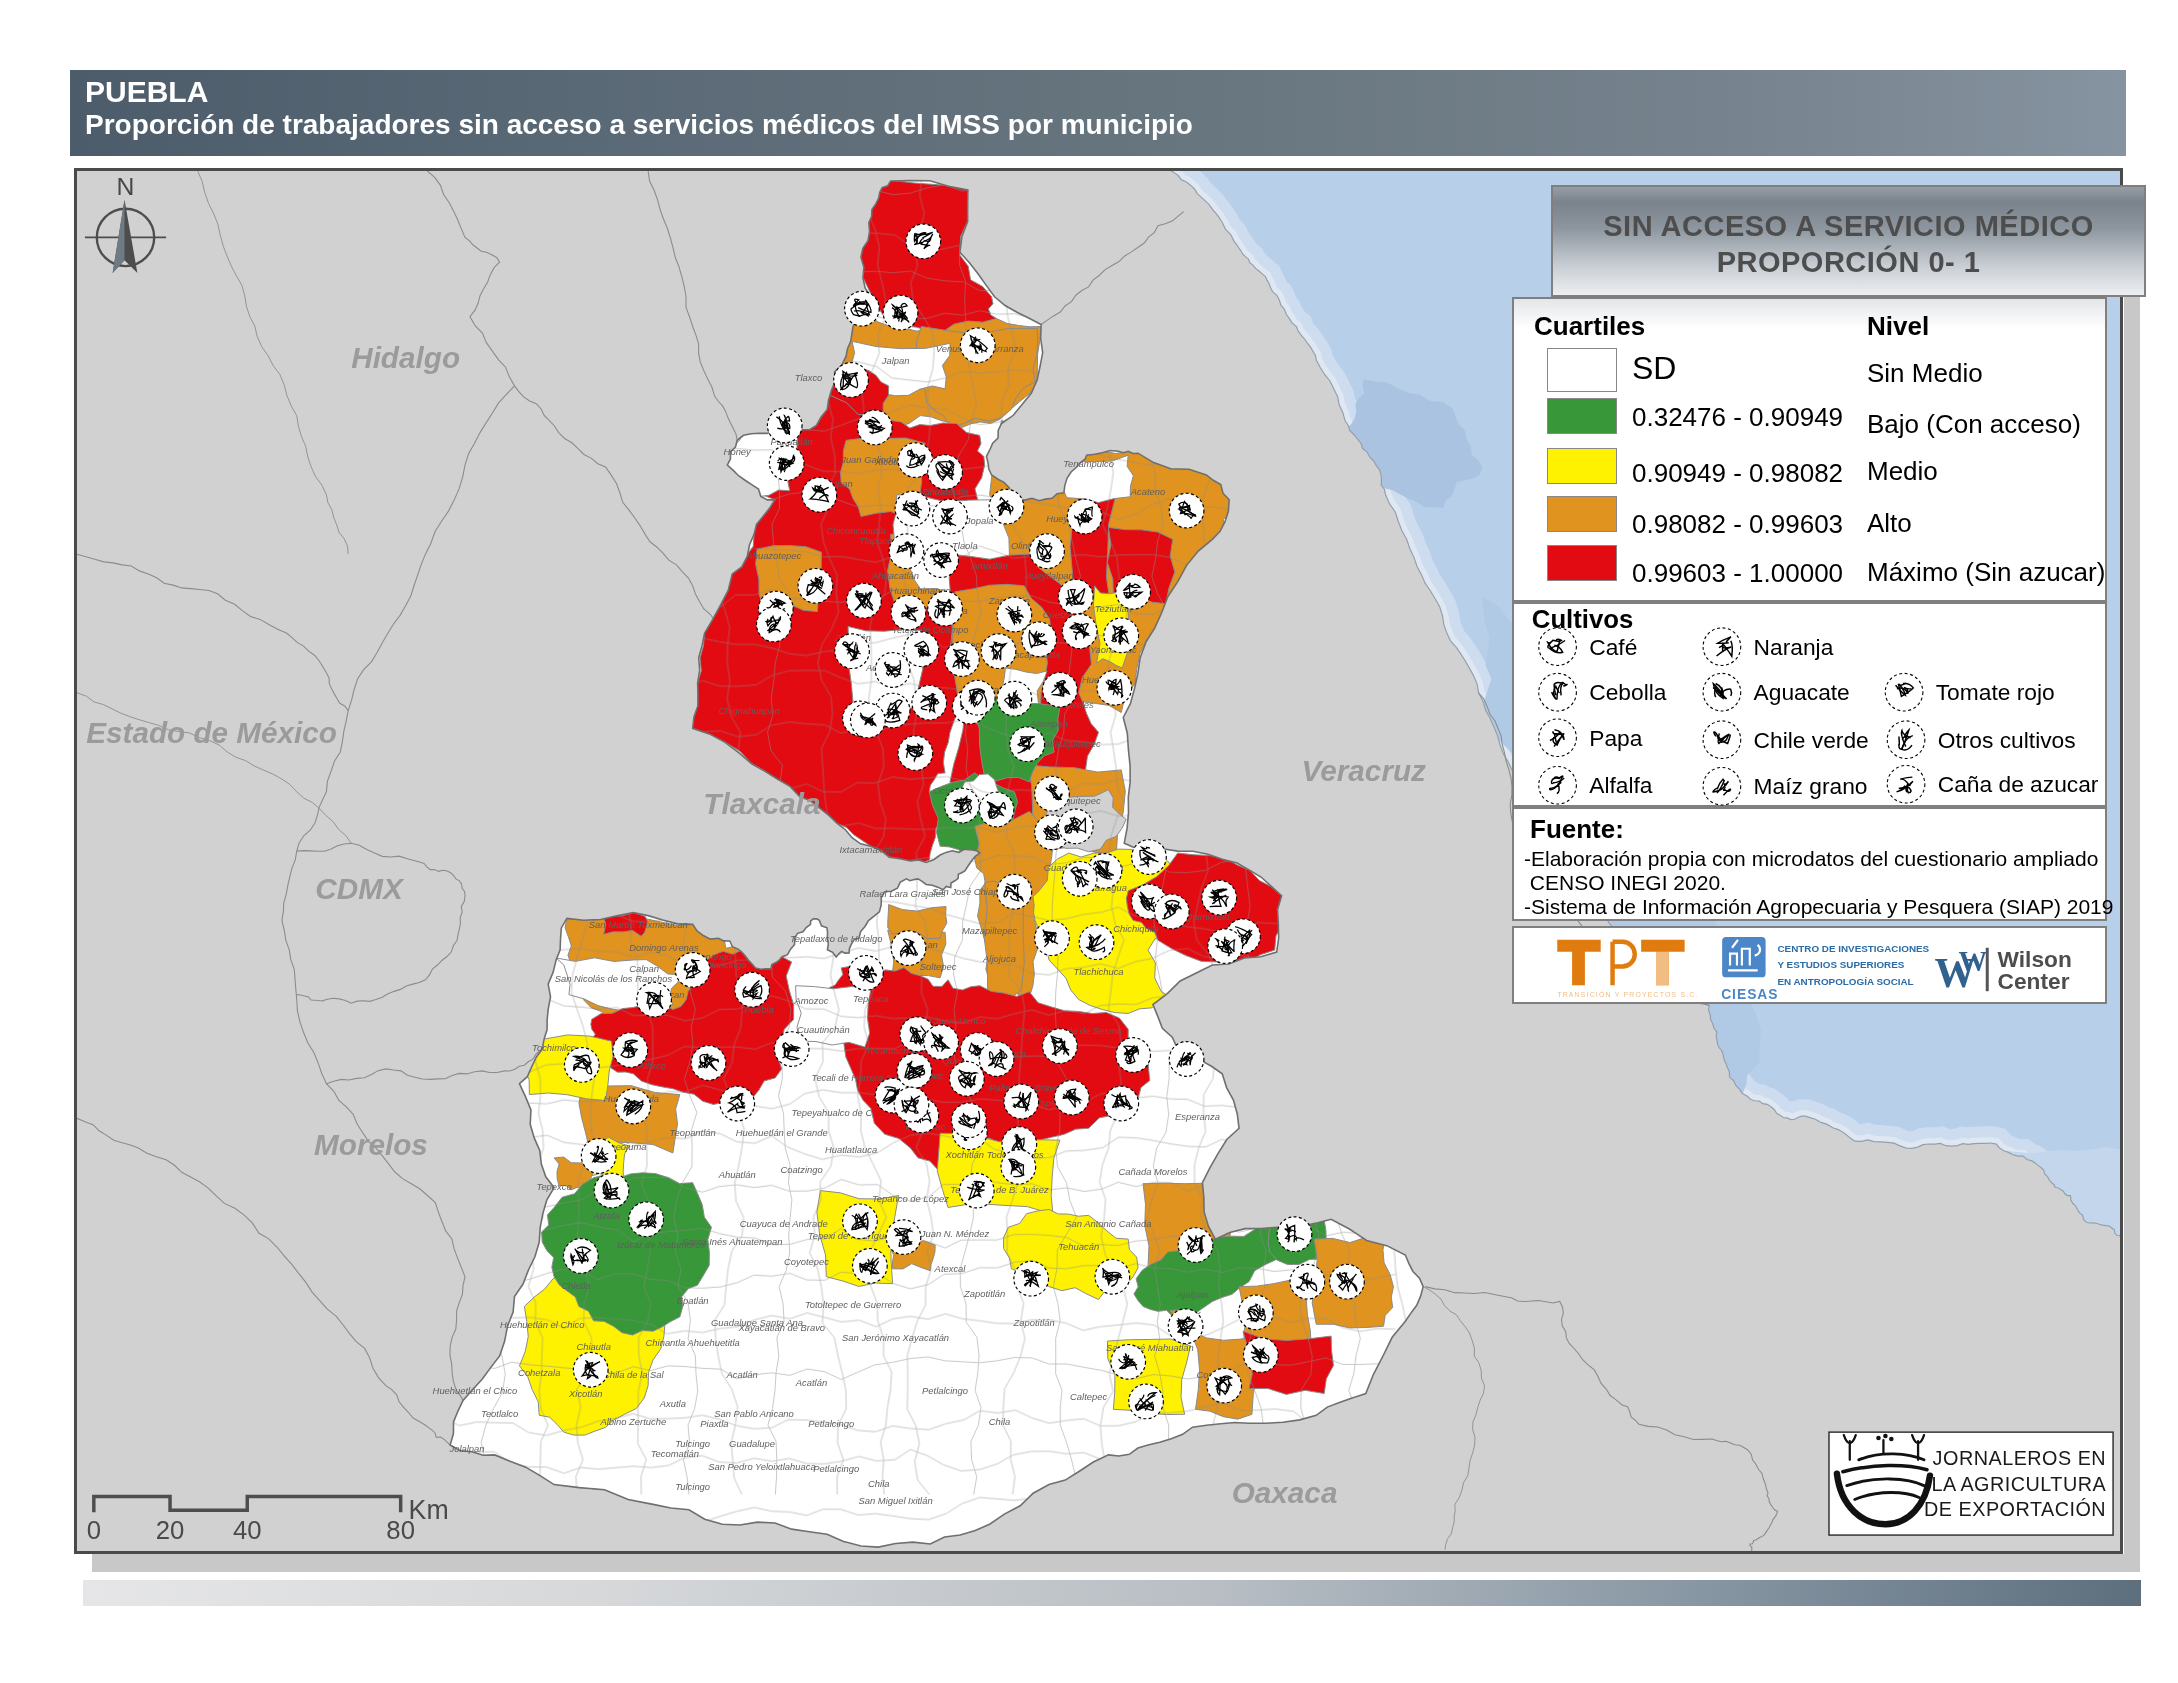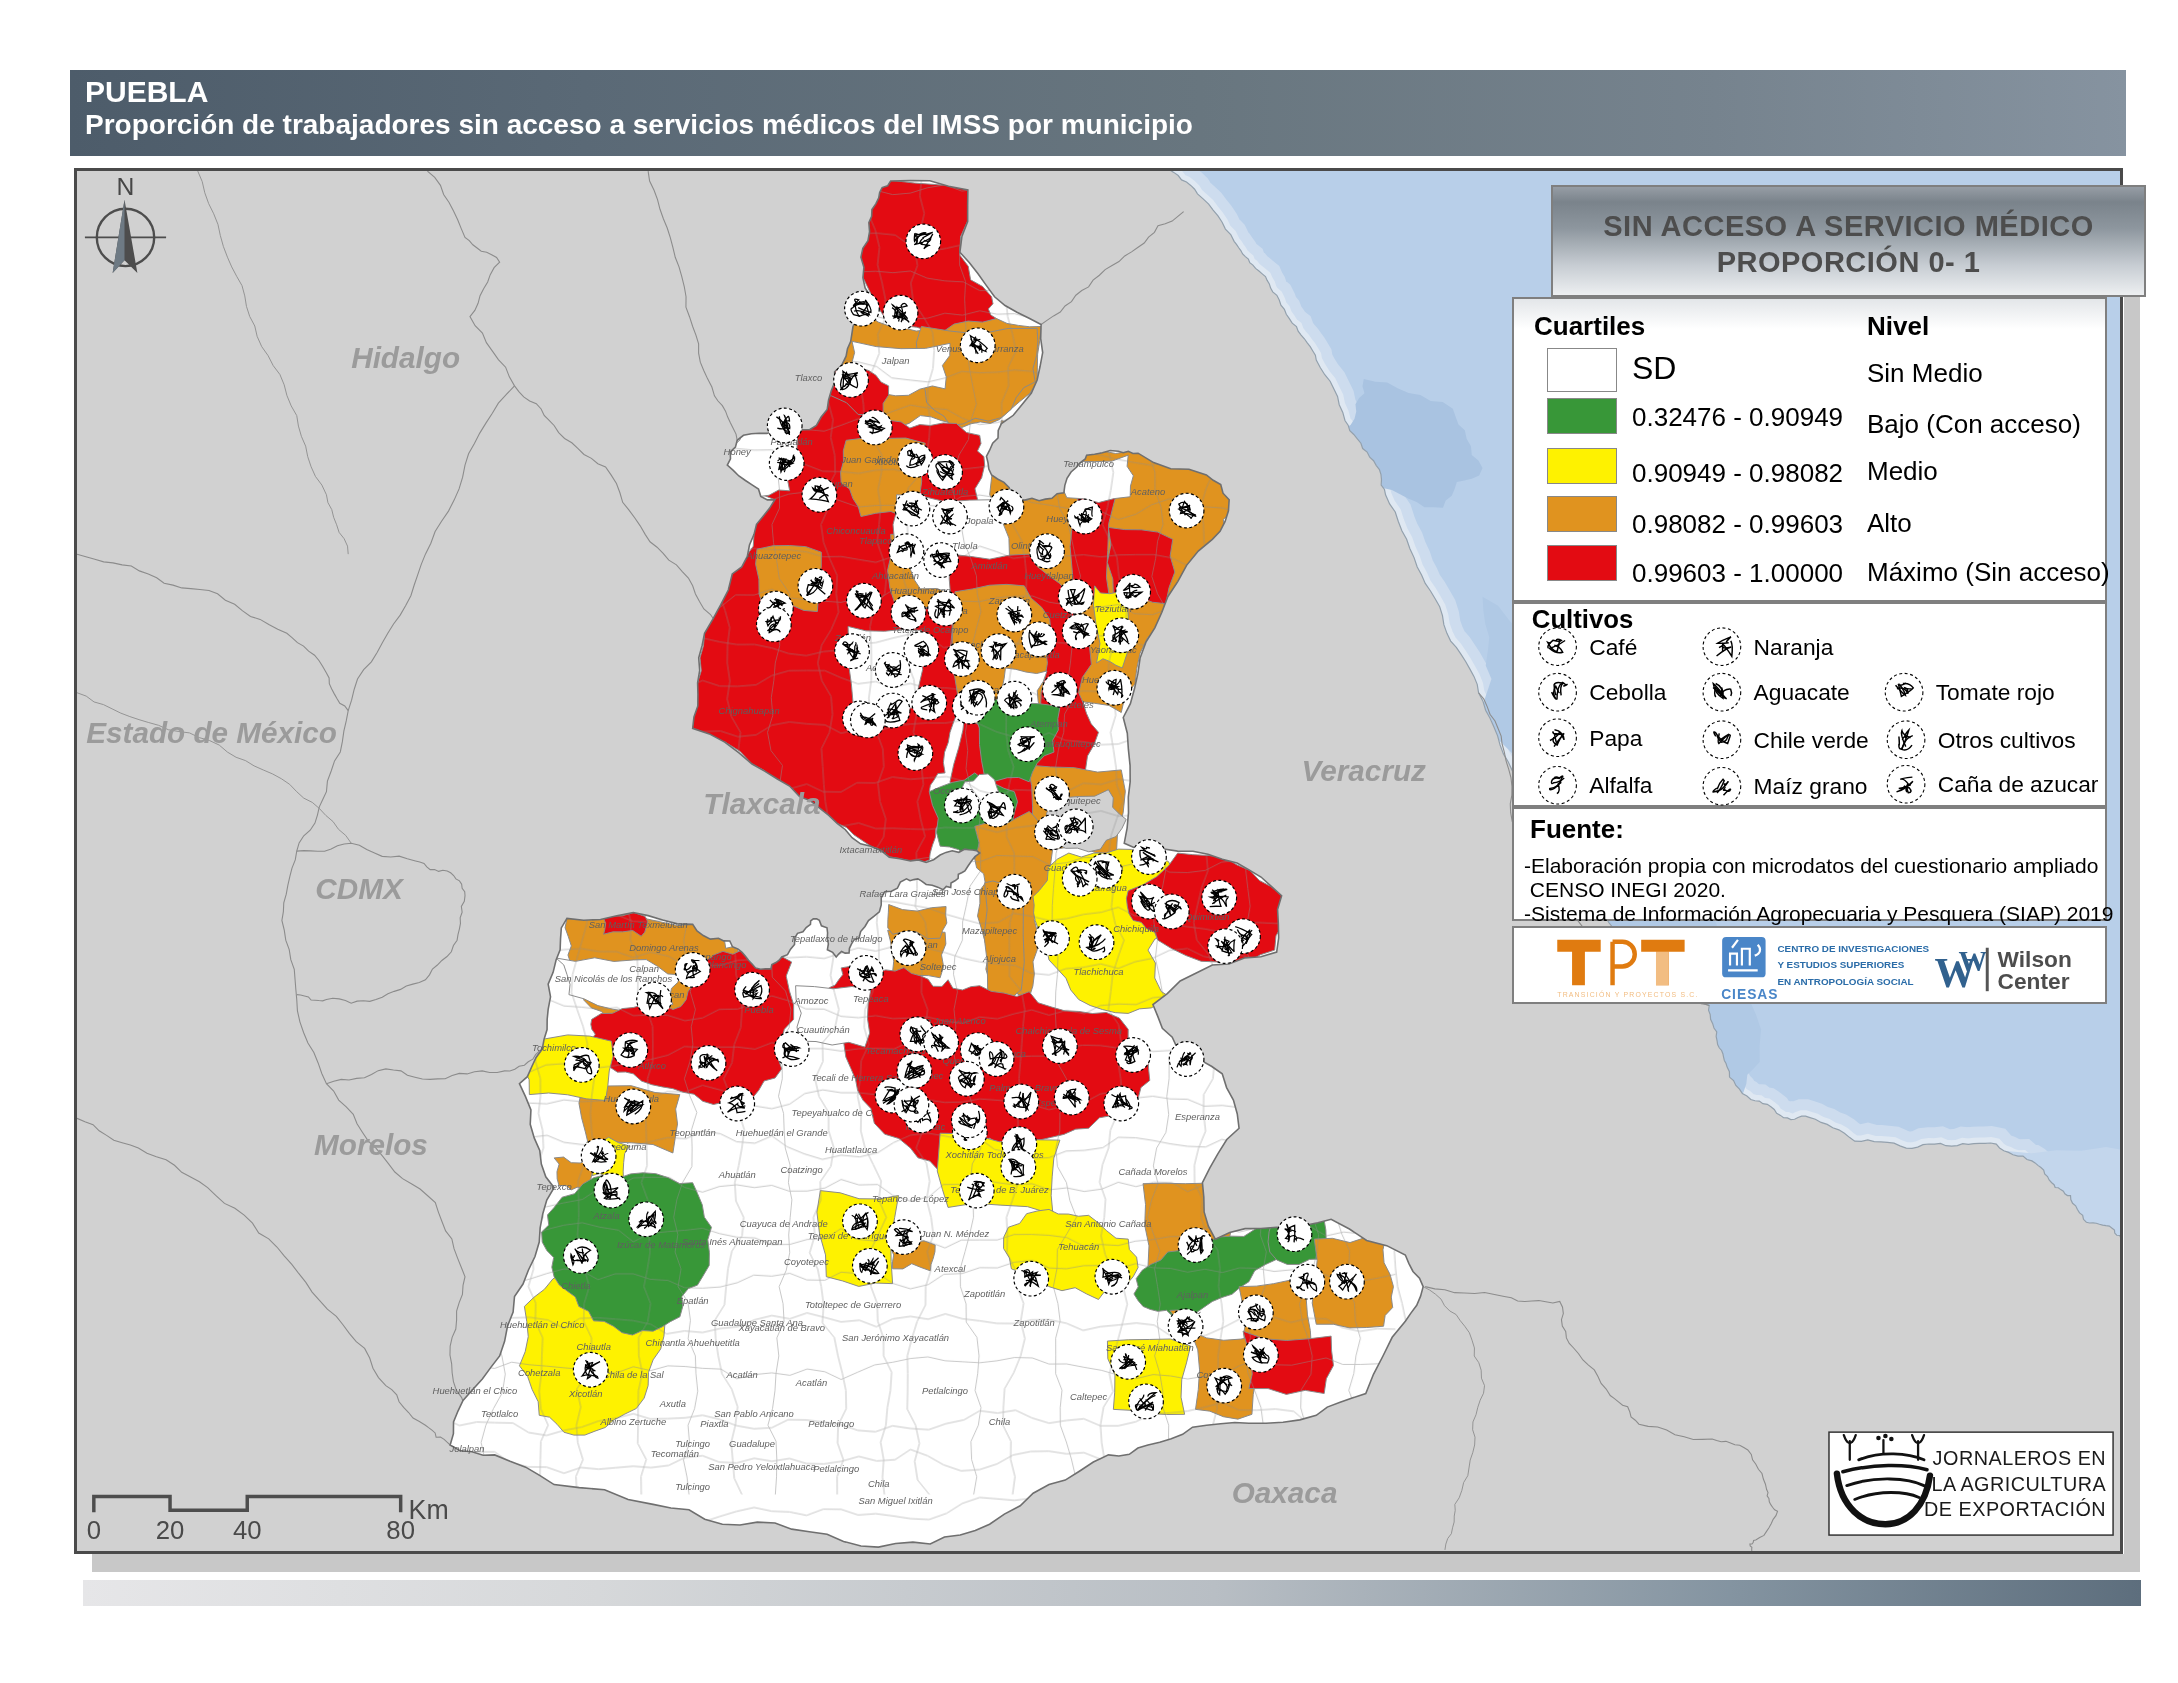--- a/index.html
+++ b/index.html
@@ -1162,21 +1162,21 @@
  <div class="sw" style="left:33px; top:246px; background:#e30b12;"></div>
  <div class="cq" style="left:118px; top:51px; font-size:32px;">SD</div>
  <div class="cq" style="left:118px; top:103px;">0.32476 - 0.90949</div>
  <div class="cq" style="left:118px; top:159px;">0.90949 - 0.98082</div>
  <div class="cq" style="left:118px; top:210px;">0.98082 - 0.99603</div>
  <div class="cq" style="left:118px; top:259px;">0.99603 - 1.00000</div>
  <div class="cq" style="left:353px; top:59px;">Sin Medio</div>
  <div class="cq" style="left:353px; top:110px;">Bajo (Con acceso)</div>
  <div class="cq" style="left:353px; top:157px;">Medio</div>
  <div class="cq" style="left:353px; top:209px;">Alto</div>
- <div class="cq" style="left:353px; top:258px;">Máximo (Sin acceso)</div>
+ <div class="cq" style="left:353px; top:258px;">Máximo (Sin azucar)</div>
 </div>
 <div class="legendbox lg-cult"><svg width="595" height="213" viewBox="0 0 601 215" font-family="Liberation Sans, sans-serif">
       <circle cx="44" cy="43" r="19" fill="#fff" stroke="#000" stroke-width="1.1" stroke-dasharray="3,2.6"></circle>
       <path d="M35.9,38.6 Q37.5,40.5 34.1,38.7 Q38.2,47.0 43.4,48.1 Q45.5,41.7 46.2,35.8" fill="none" stroke="#000" stroke-width="1.5"></path>
       <path d="M42.5,37.0 Q43.2,34.3 47.9,36.8 Q46.2,38.4 39.3,36.6 Q32.8,42.0 34.6,44.5" fill="none" stroke="#000" stroke-width="1.5"></path>
       <path d="M40.7,41.5 Q46.8,43.0 49.2,48.6 Q42.9,50.6 35.9,44.7 Q42.9,42.8 51.6,36.8" fill="none" stroke="#000" stroke-width="1.5"></path>
       <text x="76" y="51" font-size="23" fill="#000">Café</text>
       <circle cx="44" cy="89" r="19" fill="#fff" stroke="#000" stroke-width="1.1" stroke-dasharray="3,2.6"></circle>
       <path d="M45.7,89.0 Q45.7,90.7 42.2,83.0 Q37.7,89.8 42.6,96.0 Q41.4,96.0 38.0,88.9" fill="none" stroke="#000" stroke-width="1.5"></path>
       <path d="M42.3,92.2 Q41.1,89.0 40.5,81.6 Q41.8,78.2 48.2,79.7 Q43.5,83.4 43.4,96.2" fill="none" stroke="#000" stroke-width="1.5"></path>
@@ -1224,21 +1224,21 @@
       <text x="428" y="145" font-size="23" fill="#000">Otros cultivos</text>
       <circle cx="396" cy="182" r="19" fill="#fff" stroke="#000" stroke-width="1.1" stroke-dasharray="3,2.6"></circle>
       <path d="M394.9,183.4 Q392.0,188.0 386.4,189.7 Q397.7,186.0 402.9,178.9 Q396.7,185.7 388.6,186.2" fill="none" stroke="#000" stroke-width="1.5"></path>
       <path d="M398.6,182.2 Q395.2,183.1 398.2,190.6 Q403.3,190.2 399.1,185.5 Q394.2,185.2 396.8,190.0" fill="none" stroke="#000" stroke-width="1.5"></path>
       <path d="M400.7,183.0 Q395.4,181.6 398.7,182.5 Q394.2,175.8 390.3,177.0 Q391.3,176.0 402.4,174.8" fill="none" stroke="#000" stroke-width="1.5"></path>
       <text x="428" y="190" font-size="23" fill="#000">Caña de azucar</text>
       <text x="18" y="24" font-size="26" font-weight="bold" fill="#000">Cultivos</text>
     </svg></div>
 <div class="legendbox lg-fuente">
  <div style="font-size:26px; font-weight:bold; padding:5px 0 0 16px;">Fuente:</div>
- <div style="font-size:21px; padding:2px 0 0 10px; line-height:24px; white-space:nowrap;margin-top:7px;">-Elaboración propia con microdatos del cuestionario ampliado<br>&nbsp;CENSO INEGI 2020.<br>-Sistema de Información Agropecuaria y Pesquera (SIAP) 2019</div>
+ <div style="font-size:21px; padding:2px 0 0 10px; line-height:24px; white-space:nowrap;">-Elaboración propia con microdatos del cuestionario ampliado<br>&nbsp;CENSO INEGI 2020.<br>-Sistema de Información Agropecuaria y Pesquera (SIAP) 2019</div>
 </div>
 <div class="legendbox lg-logos"><svg width="595" height="78" viewBox="0 0 601 79" font-family="Liberation Sans, sans-serif">
       <g>
 <path d="M43,12 h44 v12 h-16 v34 h-13 v-34 h-15 z" fill="#e07b10"></path>
 <g fill="none" stroke="#e07b10" stroke-width="4.5">
           <path d="M99,14 v44 M99,14 h10 a12.5,12.5 0 0 1 0,25 h-10"></path>
         </g>
 <path d="M128,12 h44 v12 h-16 v34 h-13 v-34 h-15 z" fill="#e07b10"></path>
 <rect x="143" y="24" width="13" height="34" fill="#f2bd82"></rect>
 <text x="43" y="70" font-size="7" fill="#f2bd82" letter-spacing="1.2">TRANSICIÓN Y PROYECTOS S.C.</text>

